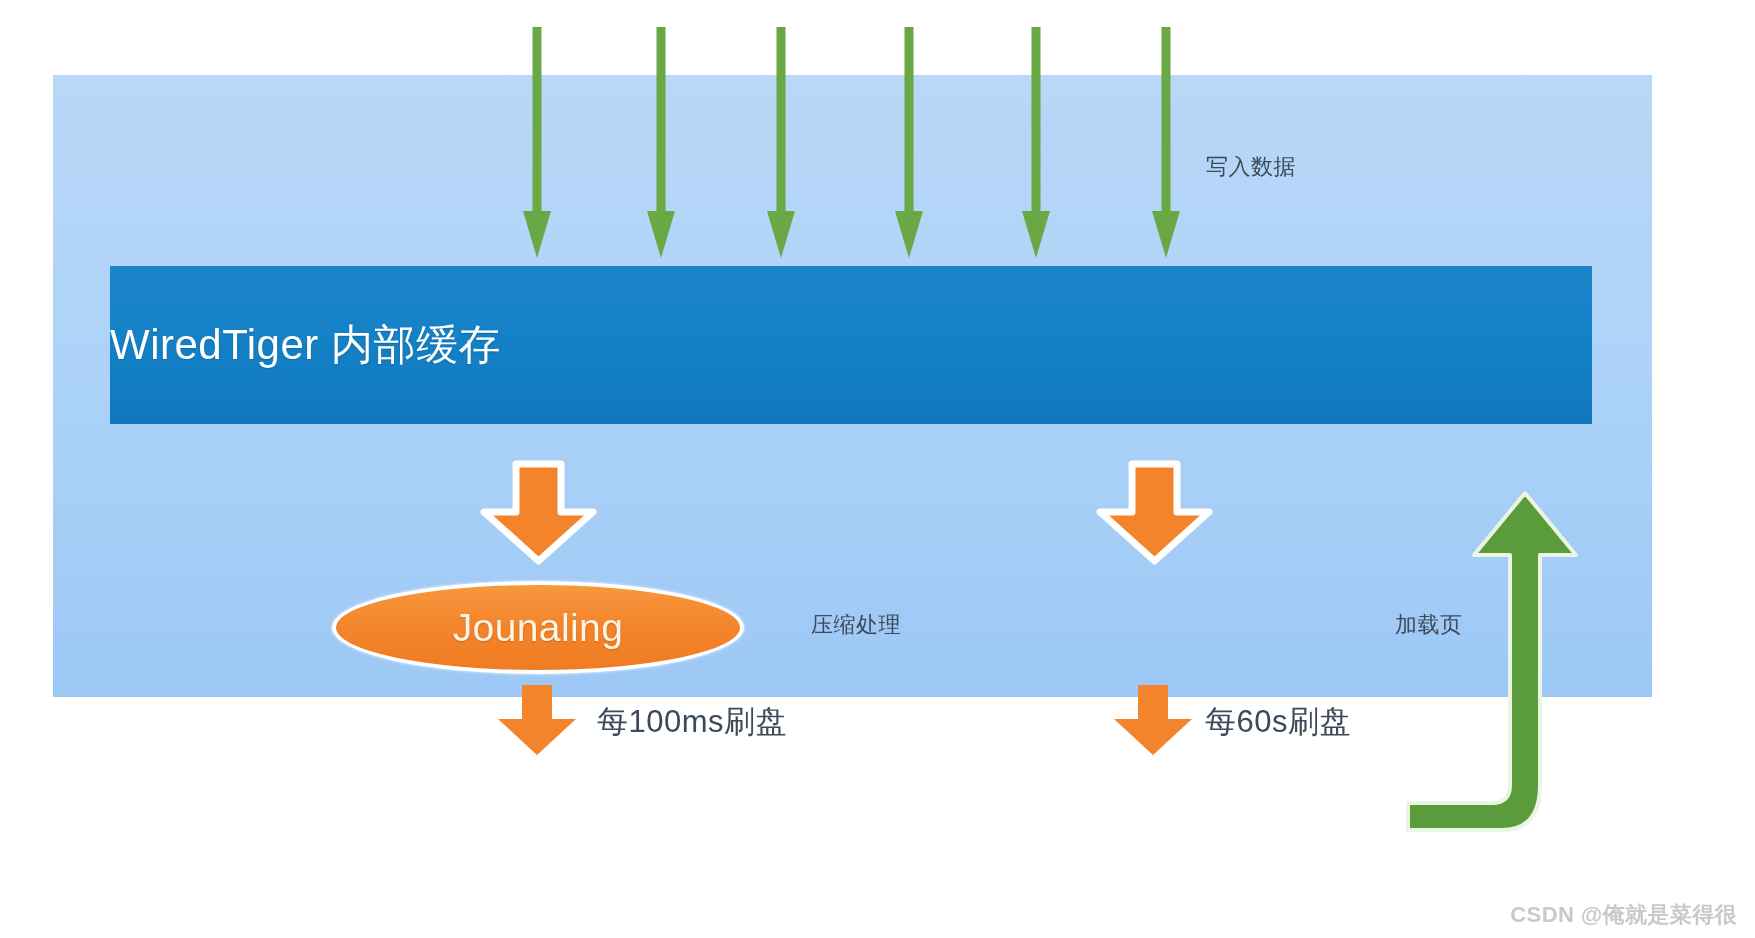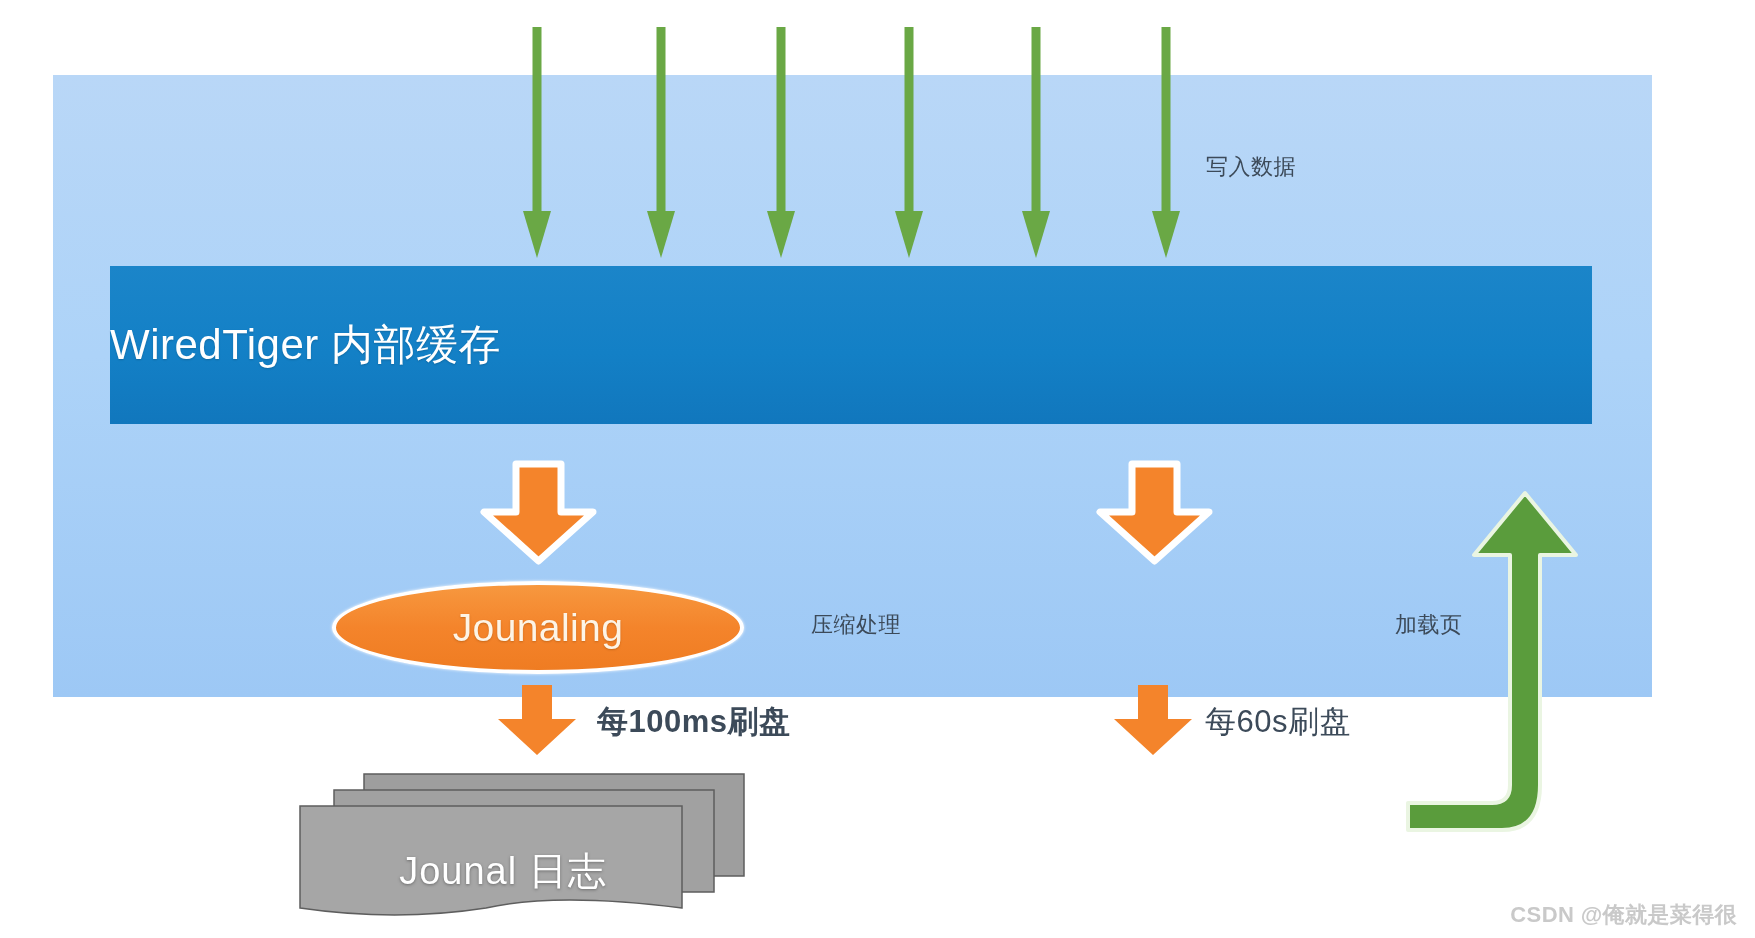--- a/index.html
+++ b/index.html
@@ -60,21 +60,21 @@
   .annot {
     position: absolute;
     color: #3c4a59;
     font-size: 22px;
     white-space: nowrap;
     letter-spacing: 0.5px;
   }
   .annot-write  { left: 1206px; top: 152px; }
   .annot-comp   { left: 811px;  top: 610px; }
   .annot-load   { left: 1395px; top: 610px; }
-  .annot-flush1 { left: 597px;  top: 701px; font-size: 31px; font-weight: bold; }
+  .annot-flush1 { left: 597px;  top: 701px; font-size: 31px; }
   .annot-flush2 { left: 1205px; top: 701px; font-size: 31px; }
 
   
   .orange-big-arrow {
     position: absolute;
     width: 125px;
     height: 105px;
     top: 460px;
   }
   .orange-small-arrow {
@@ -206,28 +206,20 @@
   <svg class="orange-small-arrow" style="left:494px;" viewBox="0 0 86 74">
     <polygon points="28,2 58,2 58,36 82,36 43,72 4,36 28,36" fill="#f4842b"></polygon>
   </svg>
   <svg class="orange-small-arrow" style="left:1110px;" viewBox="0 0 86 74">
     <polygon points="28,2 58,2 58,36 82,36 43,72 4,36 28,36" fill="#f4842b"></polygon>
   </svg>
 
   <div class="annot annot-flush1">每100ms刷盘</div>
   <div class="annot annot-flush2">每60s刷盘</div>
 
-  <div class="docstack docstack-jounal">
-    <svg width="450" height="150" viewBox="0 0 450 150">
-      <polygon points="68,6 448,6 448,108 68,108" fill="#9e9e9e" stroke="#5e5e5e" stroke-width="1.5"></polygon>
-      <polygon points="38,22 418,22 418,124 38,124" fill="#a1a1a1" stroke="#5e5e5e" stroke-width="1.5"></polygon>
-      <path d="M4,38 L386,38 L386,140 Q260,124 190,140 Q100,154 4,140 Z" fill="#a6a6a6" stroke="#5e5e5e" stroke-width="1.5"></path>
-    </svg>
-    <div class="docstack-label offset-left">Jounal 日志</div>
-  </div>
 
 
   <svg class="return-arrow" viewBox="0 0 220 370">
     <path d="M 28,345 L 122,345 Q 160,345 160,300 L 160,70 L 196,70 L 145,8 L 94,70 L 130,70 L 130,300 Q 130,318 112,318 L 28,318 Z" fill="#5a9c3c" stroke="#eaf5e2" stroke-width="4" stroke-linejoin="round"></path>
   </svg>
 
   <div class="watermark">CSDN @俺就是菜得很</div>
 
 </div>
 

